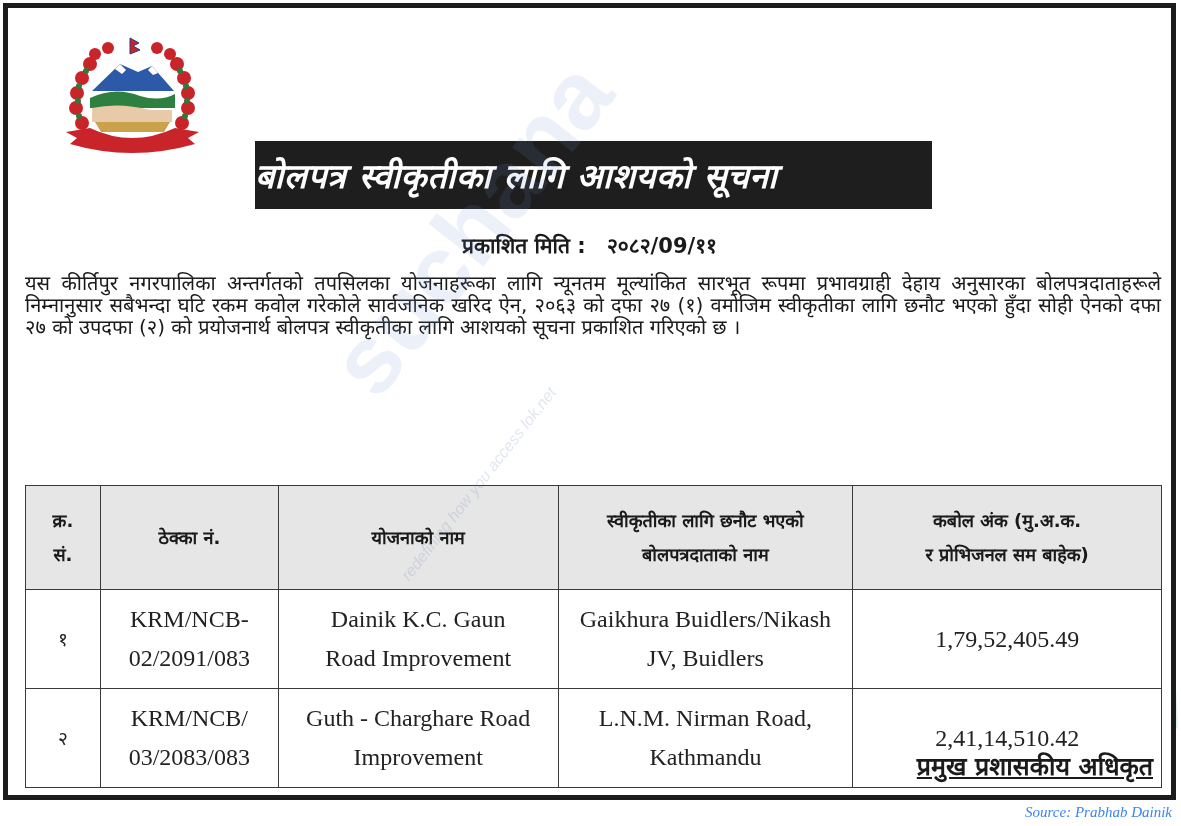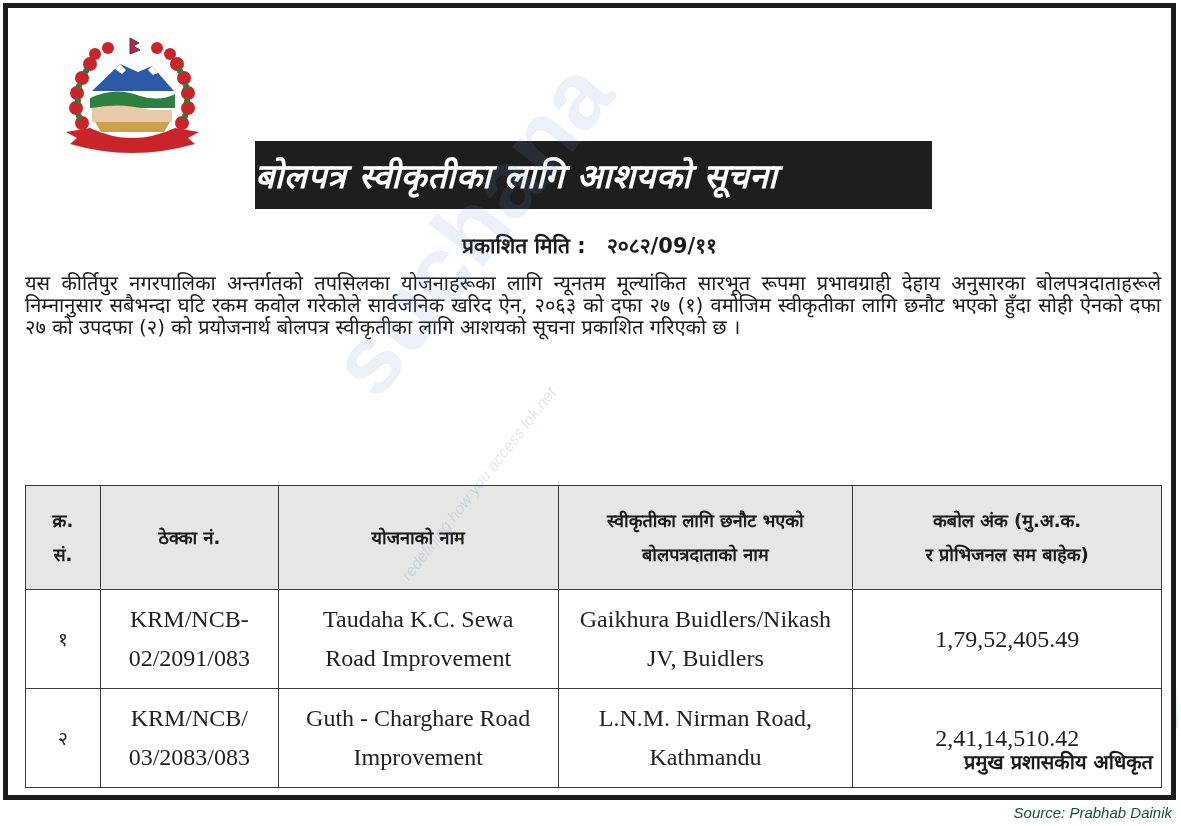--- a/index.html
+++ b/index.html
@@ -118,31 +118,32 @@
     padding: 0 6px;
   }
   table.bids td.sn {
     font-family: "DejaVu Sans", sans-serif;
     font-size: 19px;
   }
   .signatory {
     position: absolute;
     right: 18px;
     top: 740px;
-    font-size: 20px;
-    font-weight: bold;
+    font-size: 25px;
+    font-weight: bold;
+    text-decoration: underline;
   }
   .source {
     position: absolute;
     right: 9px;
     top: 804px;
-    font-family: Liberation Sans, sans-serif;
+    font-family: Liberation Serif, serif;
     font-style: italic;
     font-size: 15px;
-    color: #14532d;
+    color: #3b82f6;
   }
   .watermark {
     position: absolute;
     left: 300px;
     top: 340px;
     font-family: "Liberation Sans", sans-serif;
     font-weight: bold;
     font-size: 96px;
     color: rgba(110, 140, 200, 0.13);
     transform: rotate(-52deg);
@@ -264,21 +265,21 @@
       </tr>
     </thead>
     <tbody>
       <tr>
         <td class="sn">१</td>
         <td>
           <div>KRM/NCB-</div>
           <div>02/2091/083</div>
         </td>
         <td>
-          <div>Taudaha K.C. Sewa</div>
+          <div>Dainik K.C. Gaun</div>
           <div>Road Improvement</div>
         </td>
         <td>
           <div>Gaikhura Buidlers/Nikash</div>
           <div>JV, Buidlers</div>
         </td>
         <td>1,79,52,405.49</td>
       </tr>
       <tr>
         <td class="sn">२</td>

